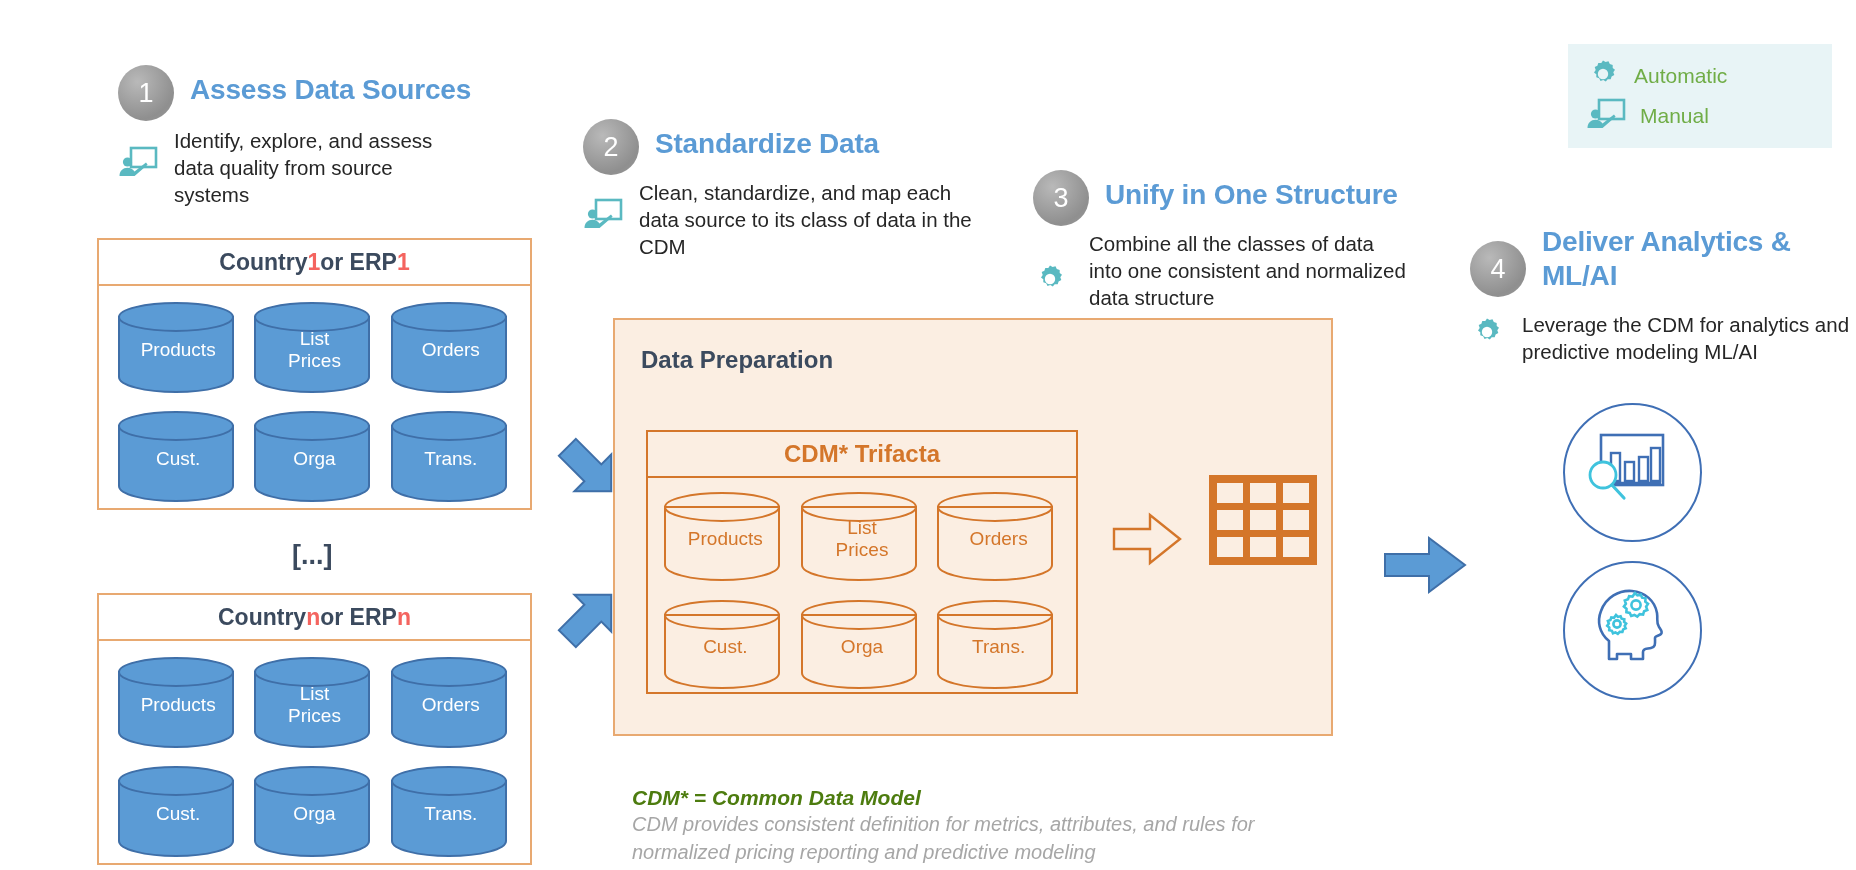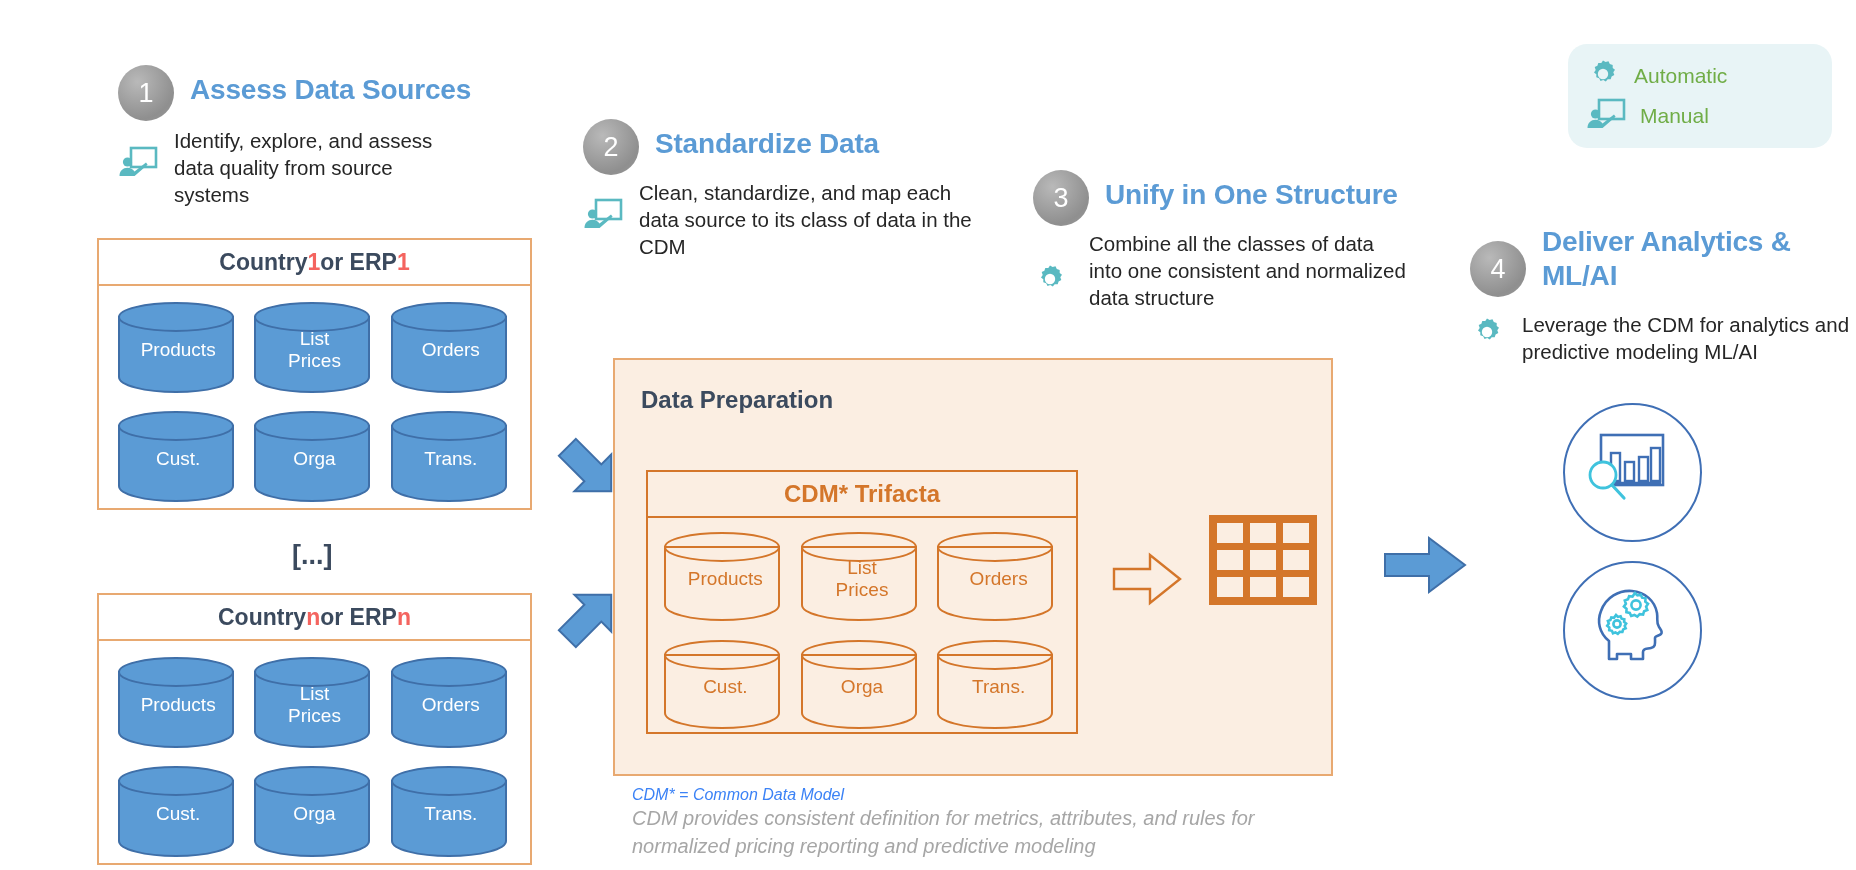--- a/index.html
+++ b/index.html
@@ -41,29 +41,29 @@
   .ellipsis{font-size:27px;font-weight:bold;color:#3b4a5e;}
 
   
   .prep-box{border:2px solid #e8a971;background:#fbeee2;box-sizing:border-box;}
   .prep-title{color:#3b4a5e;font-weight:bold;font-size:24px;}
   .cdm-box{border:2px solid #d4762a;box-sizing:border-box;}
   .cdm-head{height:44px;border-bottom:2px solid #d4762a;display:flex;align-items:center;
             justify-content:center;color:#d4762a;font-weight:bold;font-size:24px;}
 
   
-  .foot-bold{color:#3b82f6;font-weight:normal;font-style:italic;font-size:16px;}
+  .foot-bold{color:#4d7c0f;font-weight:bold;font-style:italic;font-size:21px;}
   .foot-grey{color:#a6a6a6;font-style:italic;font-size:20px;line-height:28px;}
 
   .round-icon{border:2.5px solid #3f6fb5;border-radius:50%;background:#fff;}
 </style>
 </head>
 <body>
 
-<div class="abs legend" style="left:1568px;top:44px;width:220px;border-radius:19px;">
+<div class="abs legend" style="left:1568px;top:44px;width:220px;">
   <div class="legend-row">
     <span>
       <svg class="icon-gear" viewBox="0 0 34 34">
           <path fill="#5ab9c1" d="M17 3.6l2.6 1.5 2.9-.8 1.3 2.7 2.9.9.0 3 2.3 1.9-1.7 2.5 1.0 2.8-2.7 1.3-.9 2.9-3 .0-1.9 2.3-2.5-1.7-2.8 1.0-1.3-2.7-2.9-.9.0-3-2.3-1.9 1.7-2.5-1.0-2.8 2.7-1.3.9-2.9 3 .0z"></path>
           <circle cx="17" cy="17" r="5.2" fill="#e8f4f6"></circle>
         </svg>
     </span>
     <span class="legend-label">Automatic</span>
   </div>
   <div class="legend-row">
@@ -262,21 +262,21 @@
   </svg>
 </div>
 <div class="abs" style="left:552px;top:578px;">
   <svg width="76" height="76" viewBox="0 0 76 76">
     <g transform="rotate(-45 38 38)">
       <path d="M6 26 h36 v-14 l26 26 -26 26 v-14 h-36 z" fill="#5b9bd5" stroke="#3f6fa8" stroke-width="2"></path>
     </g>
   </svg>
 </div>
 
-<div class="abs prep-box" style="left:613px;top:358px;width:720px;height:418px;">
+<div class="abs prep-box" style="left:613px;top:318px;width:720px;height:418px;">
   <div class="prep-title abs" style="left:26px;top:26px;">Data Preparation</div>
 
   <div class="abs cdm-box" style="left:31px;top:110px;width:432px;height:264px;">
     <div class="cdm-head">CDM* Trifacta</div>
     <div class="cyl-grid" style="height:206px;padding:12px 14px 18px 14px;">
       <div class="cyl cyl-orange">
         <svg width="120" height="92" viewBox="0 0 120 92">
             <path d="M3 17 v58 a57 15 0 0 0 114 0 v-58z" fill="none" stroke="#d4762a" stroke-width="2"></path>
             <ellipse cx="60" cy="17" rx="57" ry="14" fill="none" stroke="#d4762a" stroke-width="2"></ellipse>
           </svg>

